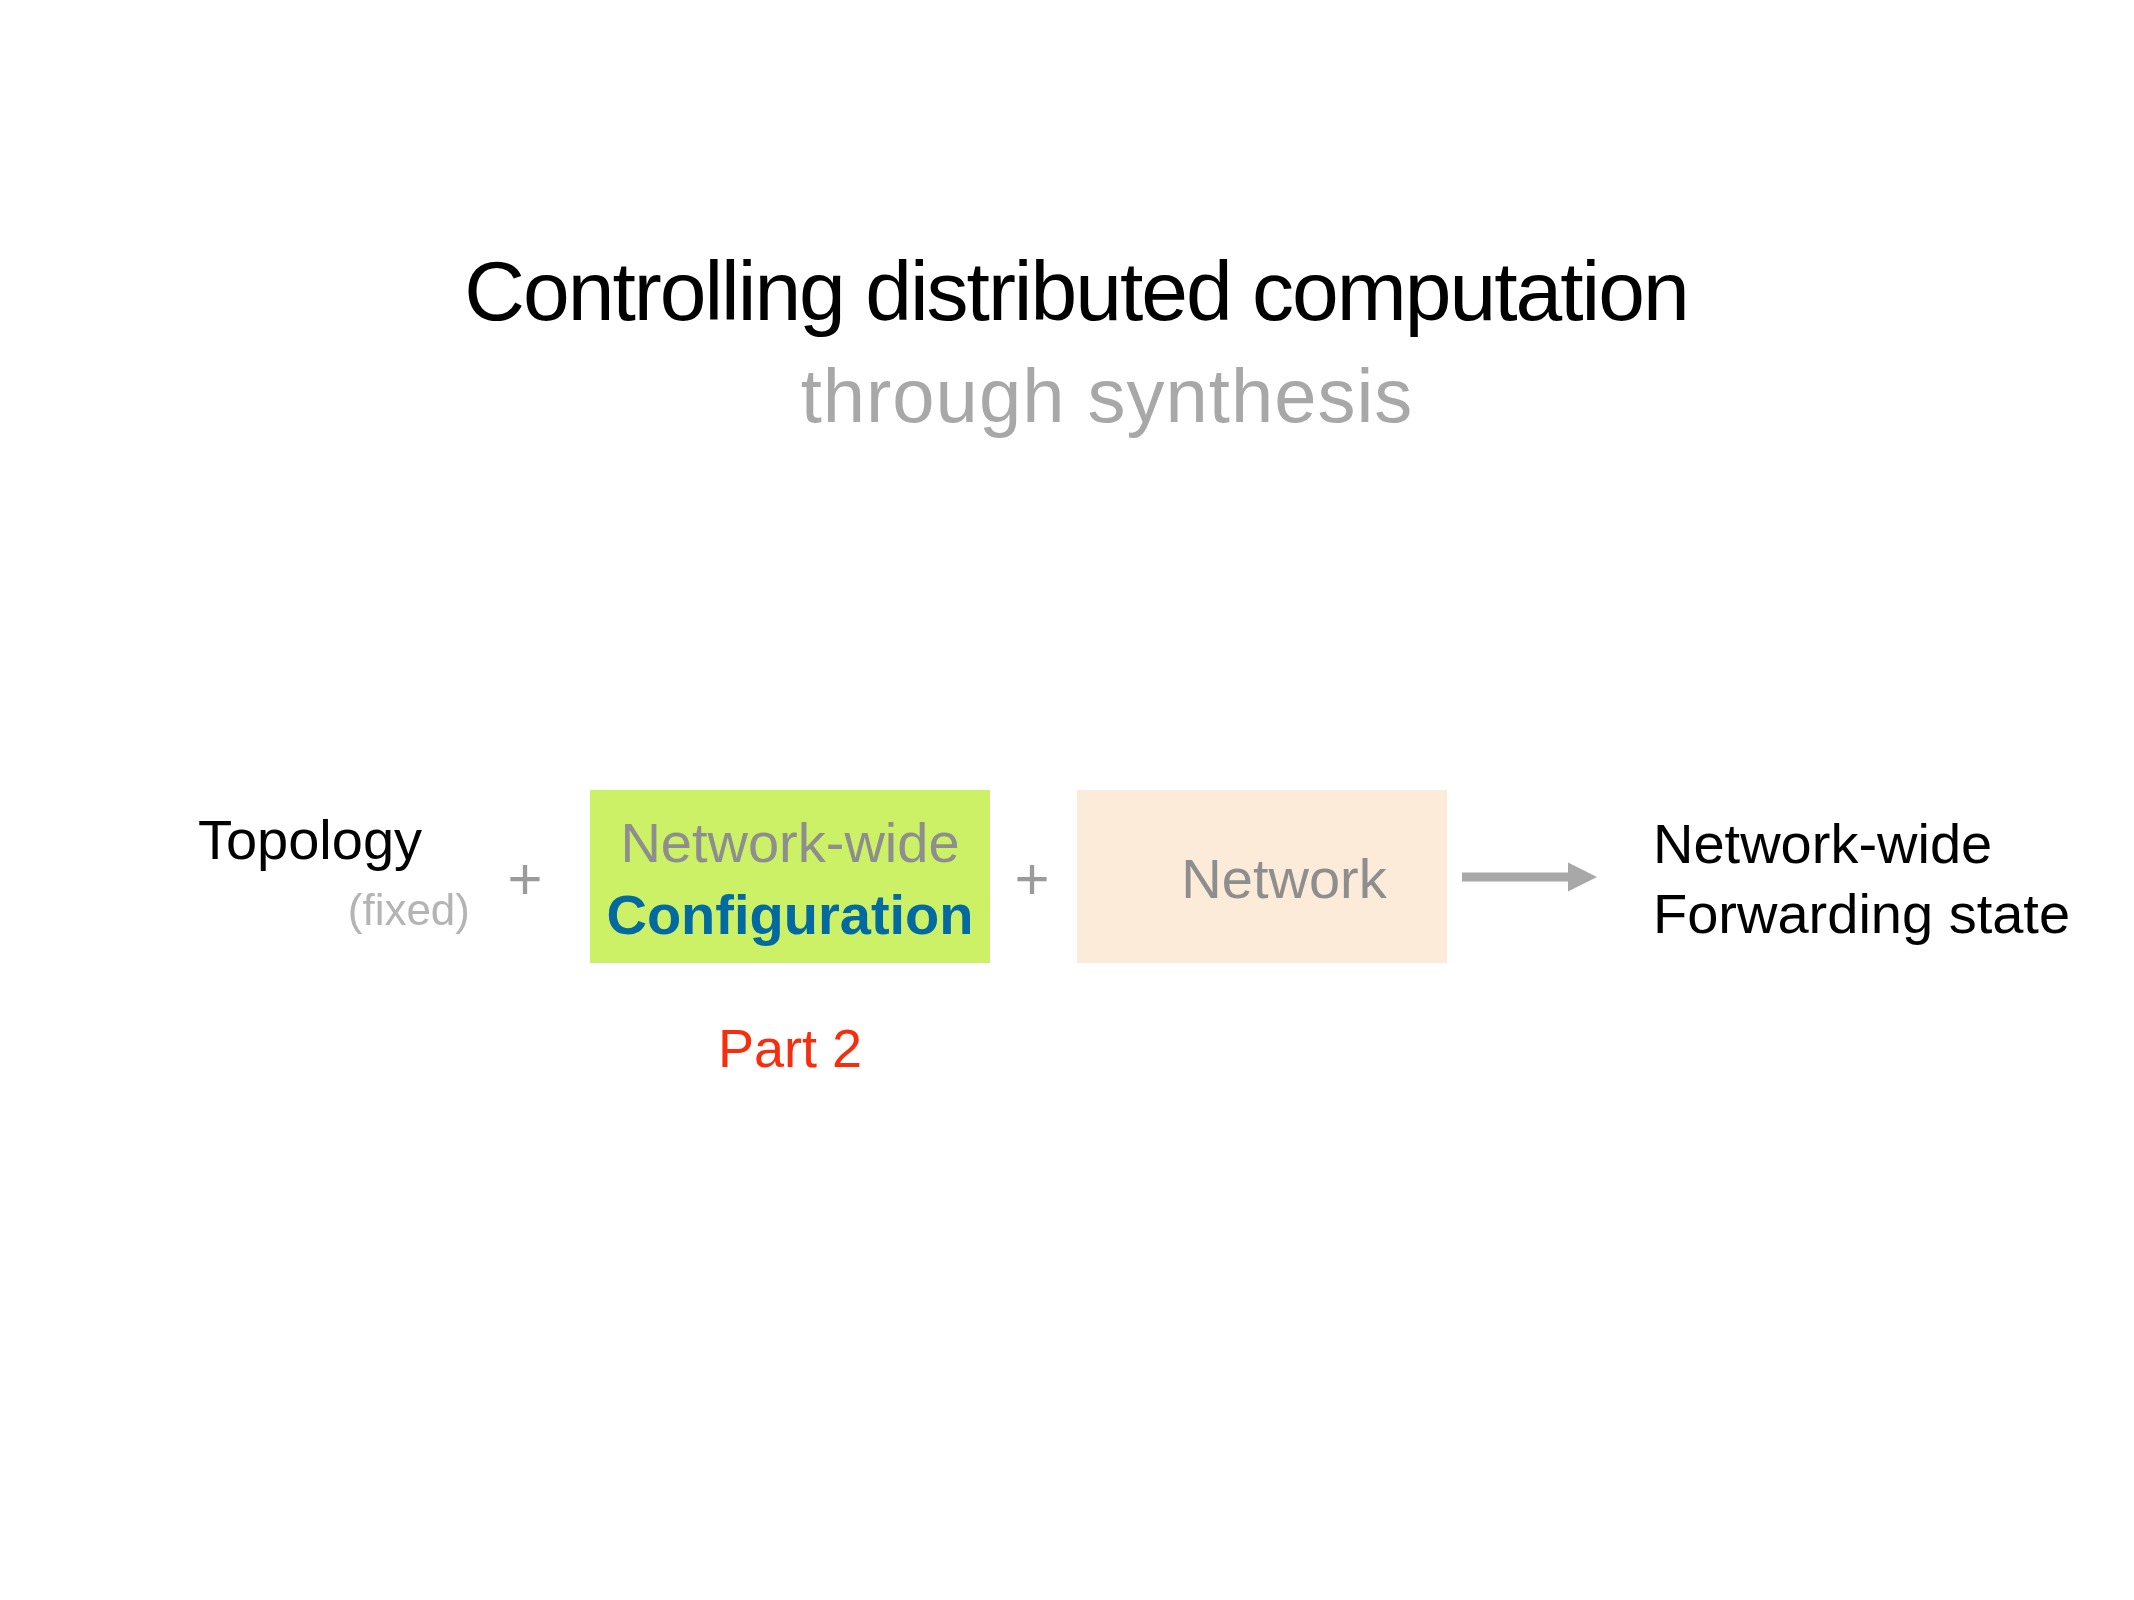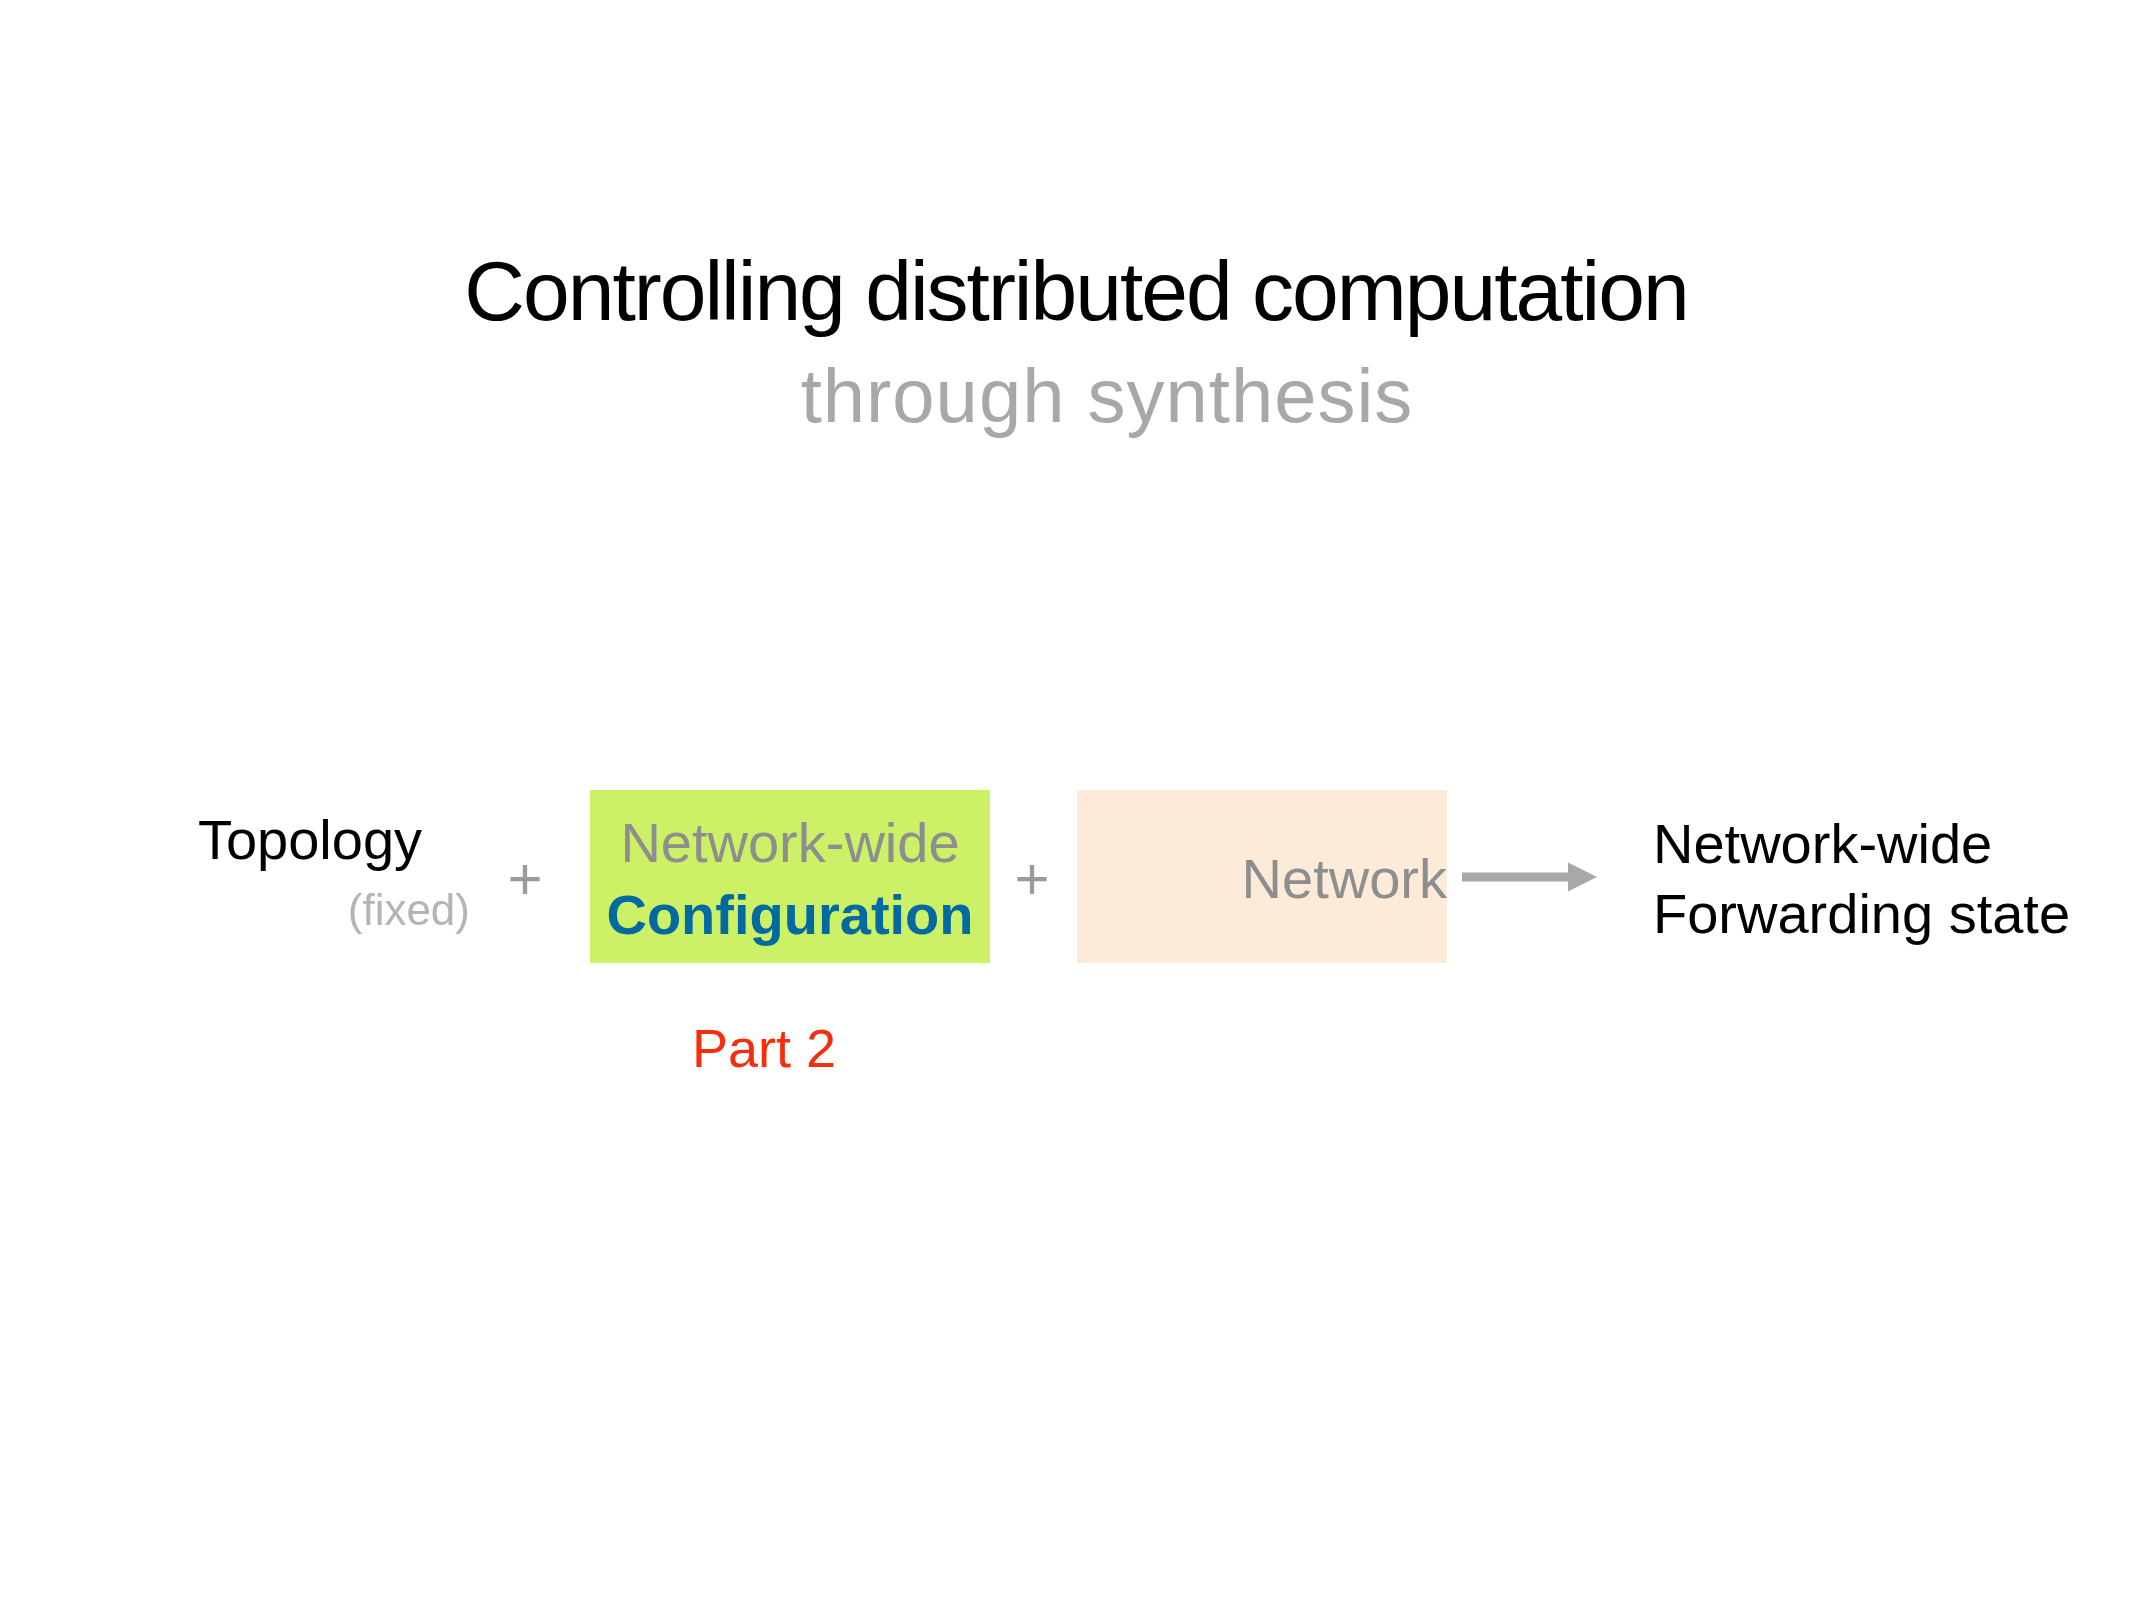--- a/index.html
+++ b/index.html
@@ -88,21 +88,21 @@
   }
   .box-config {
     left: 590px;
     width: 400px;
     align-items: center;
     text-align: center;
   }
   .box-env {
     left: 1077px;
     width: 370px;
-    align-items: flex-end;
+    align-items: center;
     padding-left: 44px;
     text-align: left;
   }
   .box-line-muted { color: #8e8e8e; }
   .box-line-strong { color: #0369a1; font-weight: bold; }
 
   .arrow-wrap {
     left: 1455px;
     top: 858px;
     width: 150px;
@@ -113,21 +113,21 @@
     left: 1653px;
     top: 809px;
     font-size: 56px;
     line-height: 70px;
     color: #000000;
     text-align: left;
     white-space: nowrap;
   }
 
   .part-label {
-    left: 564px;
+    left: 590px;
     top: 1021px;
     width: 400px;
     text-align: center;
     font-size: 54px;
     line-height: 54px;
     white-space: nowrap;
   }
 </style>
 </head>
 <body>

